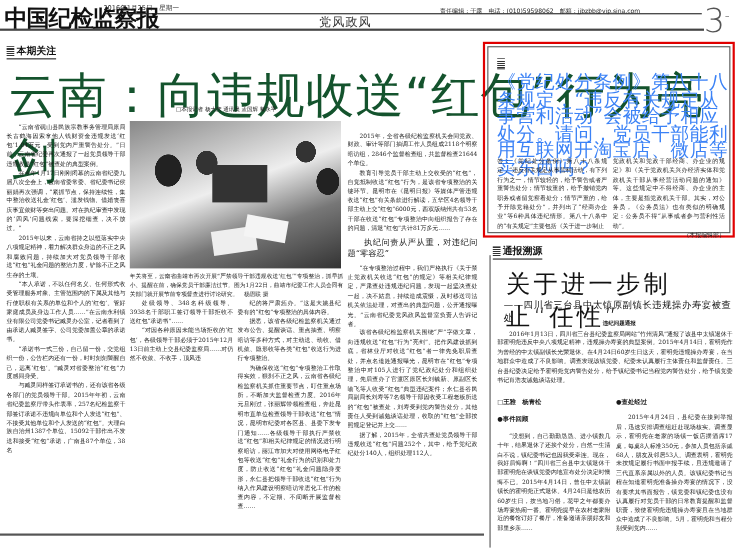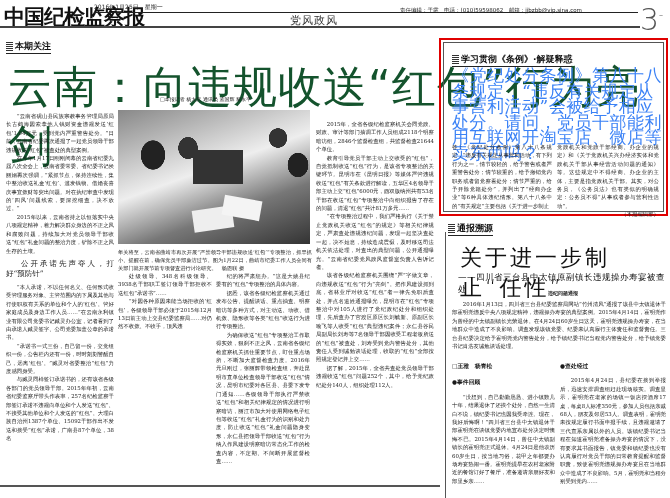--- a/index.html
+++ b/index.html
@@ -71,21 +71,20 @@
   <span class="bars"></span>
   <span>本期关注</span>
 </div>
 <div class="abs headline">云南：向违规收送“红包”行为亮剑</div>
 <div class="abs byline">□本报记者 杨大庆 通讯员 孟国辉 黎永平</div>
 
 <div class="abs txt" style="left:6px; top:112px; width:108px;">
   <p>“云南省砚山县民族宗教事务管理局原局长古鹤海因索拿他人钱财资金违规发送‘红包’1.04万元，受到党内严重警告处分。”日前，云南省纪委再次通报了一起党员领导干部违规收送“红包”被查处的典型案例。</p>
   <p>在今年1月17日刚刚闭幕的云南省纪委九届八次全会上，云南省委常委、省纪委书记侯丽娟再次强调，“紧抓节点，保持连续性，集中整治收送礼金‘红包’、滥发钱物、借婚丧喜庆事宜敛财等突出问题。对在执纪审查中发现的‘四风’问题线索，要深挖细查，决不放过。”</p>
   <p>2015年以来，云南省持之以恒落实中央八项规定精神，着力解决群众身边的不正之风和腐败问题，持续加大对党员领导干部收送“红包”礼金问题的整治力度，铲除不正之风生存的土壤。</p>
-  <div class="sub">公开承诺先声夺人，打好“预防针”</div>
   <p>“本人承诺，不以任何名义、任何形式收受管理服务对象、主管范围内的下属及其他与行使职权有关系的单位和个人的‘红包’。管好家庭成员及身边工作人员……”在云南永利镇业有限公司党委书记臧灵办公室，记者看到了由承诺人臧灵签字、公司党委加盖公章的承诺书。</p>
   <p>“承诺书一式三份，自己留一份，交党组织一份，公告栏内还有一份，时时刻刻警醒自己，远离‘红包’。”臧灵对省委整治“红包”力度感同身受。</p>
   <p>与臧灵同样签订承诺书的，还有该省各级各部门的党员领导干部。2015年年初，云南省纪委监察厅带头作表率，257名纪检监察干部签订承诺不违规向单位和个人发送“红包”、不接受其他单位和个人发送的“红包”。大理白族自治州1387个单位、15092干部作出不发送和接受“红包”承诺，广南县87个单位，38名</p>
 </div>
 
 <div class="abs photo">
   <div class="cabinet"></div>
   <div class="paper1"></div>
   <div class="paper2"></div>
 </div>
@@ -98,32 +97,32 @@
 
 <div class="abs txt" style="left:216px; top:272px; width:94px; height:212px; overflow:hidden;">
   <p>纪的将严肃惩办。”这是大姚县纪委有的“红包”专项整治的具体内容。</p>
   <p>据悉，该省各级纪检监察机关通过发布公告、提醒谈话、重点抽查、明察暗访等多种方式，对主动送、动收、借机敛、隐形收等各类“红包”收送行为进行专项整治。</p>
   <p>为确保收送“红包”专项整治工作取得实效，狠刹不正之风，云南省各级纪检监察机关抓住重要节点，盯住重点场所，不断加大监督检查力度。2016年元旦刚过，张丽辉带领检查组，奔赴昆明市直单位检查领导干部收送“红包”情况，昆明市纪委对各区县、县委下发专门通知……各级领导干部执行严禁收送“红包”和相关纪律规定的情况进行明察暗访，丽江市加大对使用网络电子红包等收送“红包”礼金行为的识别和处力度，防止收送“红包”礼金问题隐身变形，永仁县把领导干部收送“红包”行为纳入作风建设明察暗访常态化工作的检查内容，不定期、不间断开展监督检查……</p>
 </div>
 
 <div class="abs txt" style="left:316px; top:120px; width:118px; height:364px; overflow:hidden;">
   <p>2015年，全省各级纪检监察机关会同党政、财政、审计等部门抽调工作人员组成2118个明察暗访组，2846个监督检查组，共监督检查21644个单位。</p>
   <p>教育引导党员干部主动上交收受的“红包”，自觉抵制收送“红包”行为，是该省专项整治的关键环节。昆明市在《昆明日报》等媒体严管违规收送“红包”有关条款进行解读，五华区4名领导干部主动上交“红包”6000元，西双版纳州共有53名干部在收送“红包”专项整治中向组织报告了存在的问题，清退“红包”共计81万多元……</p>
+  <div class="sub">执纪问责从严从重，对违纪问题“零容忍”</div>
   <p>“在专项整治过程中，我们严格执行《关于禁止党政机关收送“红包”的规定》等相关纪律规定，严肃查处违规违纪问题，发现一起坚决查处一起，决不姑息，持续造成震慑，及时移送司法机关依法处理，对查出的典型问题，公开通报曝光。”云南省纪委党风政风监督室负责人告诉记者。</p>
   <p>该省各级纪检监察机关围绕“严”字做文章，向违规收送“红包”行为“亮剑”。把作风建设抓到底，省林业厅对收送“红包”者一律先免职后查处，并点名道姓通报曝光，昆明市在“红包”专项整治中对105人进行了党纪政纪处分和组织处理，先后查办了官渡区原区长刘毓新、原副区长喻飞等人收受“红包”典型违纪案件；永仁县谷民局副局长刘寿等7名领导干部因收受工程老板所送的“红包”被查处，刘寿受到党内警告处分，其他责任人受到诫勉谈话处理，收取的“红包”全部按照规定登记并上交……</p>
   <p>据了解，2015年，全省共查处党员领导干部违规收送“红包”问题252个，其中，给予党纪政纪处分140人，组织处理112人。</p>
 </div>
 
 <div class="abs bottom-rule"></div>
 
 <div class="abs redbox"></div>
 <div class="abs innerbox"></div>
 <div class="abs colhead qa-head">
   <span class="bars"></span>
-  <span>学习贯彻《条例》·解疑释惑</span>
 </div>
 <div class="abs qa-q">《党纪处分条例》第八十八条规定，“违反有关规定从事营利活动”会被给予相应处分。请问，党员干部能利用互联网开淘宝店、微店等卖东西吗？</div>
 <div class="abs txt qa-a1">答：《党纪处分条例》第八十八条规定，“违反有关规定从事营利活动，有下列行为之一，情节较轻的，给予警告或者严重警告处分；情节较重的，给予撤销党内职务或者留党察看处分；情节严重的，给予开除党籍处分”，并列出了“经商办企业”等6种具体违纪情形。第八十八条中的“有关规定”主要包括《关于进一步制止</div>
 <div class="abs txt qa-a2">
   <span>党政机关和党政干部经商、办企业的规定》和《关于党政机关兴办经济实体和党政机关干部从事经营活动问题的通知》等。这些规定中不得经商、办企业的主体，主要是指党政机关干部。其实，对公务员，《公务员法》也有类似的明确规定：公务员不得“从事或者参与营利性活动”。</span>
   <div style="text-align:right;">（本报编辑部）</div>
 </div>
 
 <div class="abs colhead tb-head">
   <span class="bars"></span>

